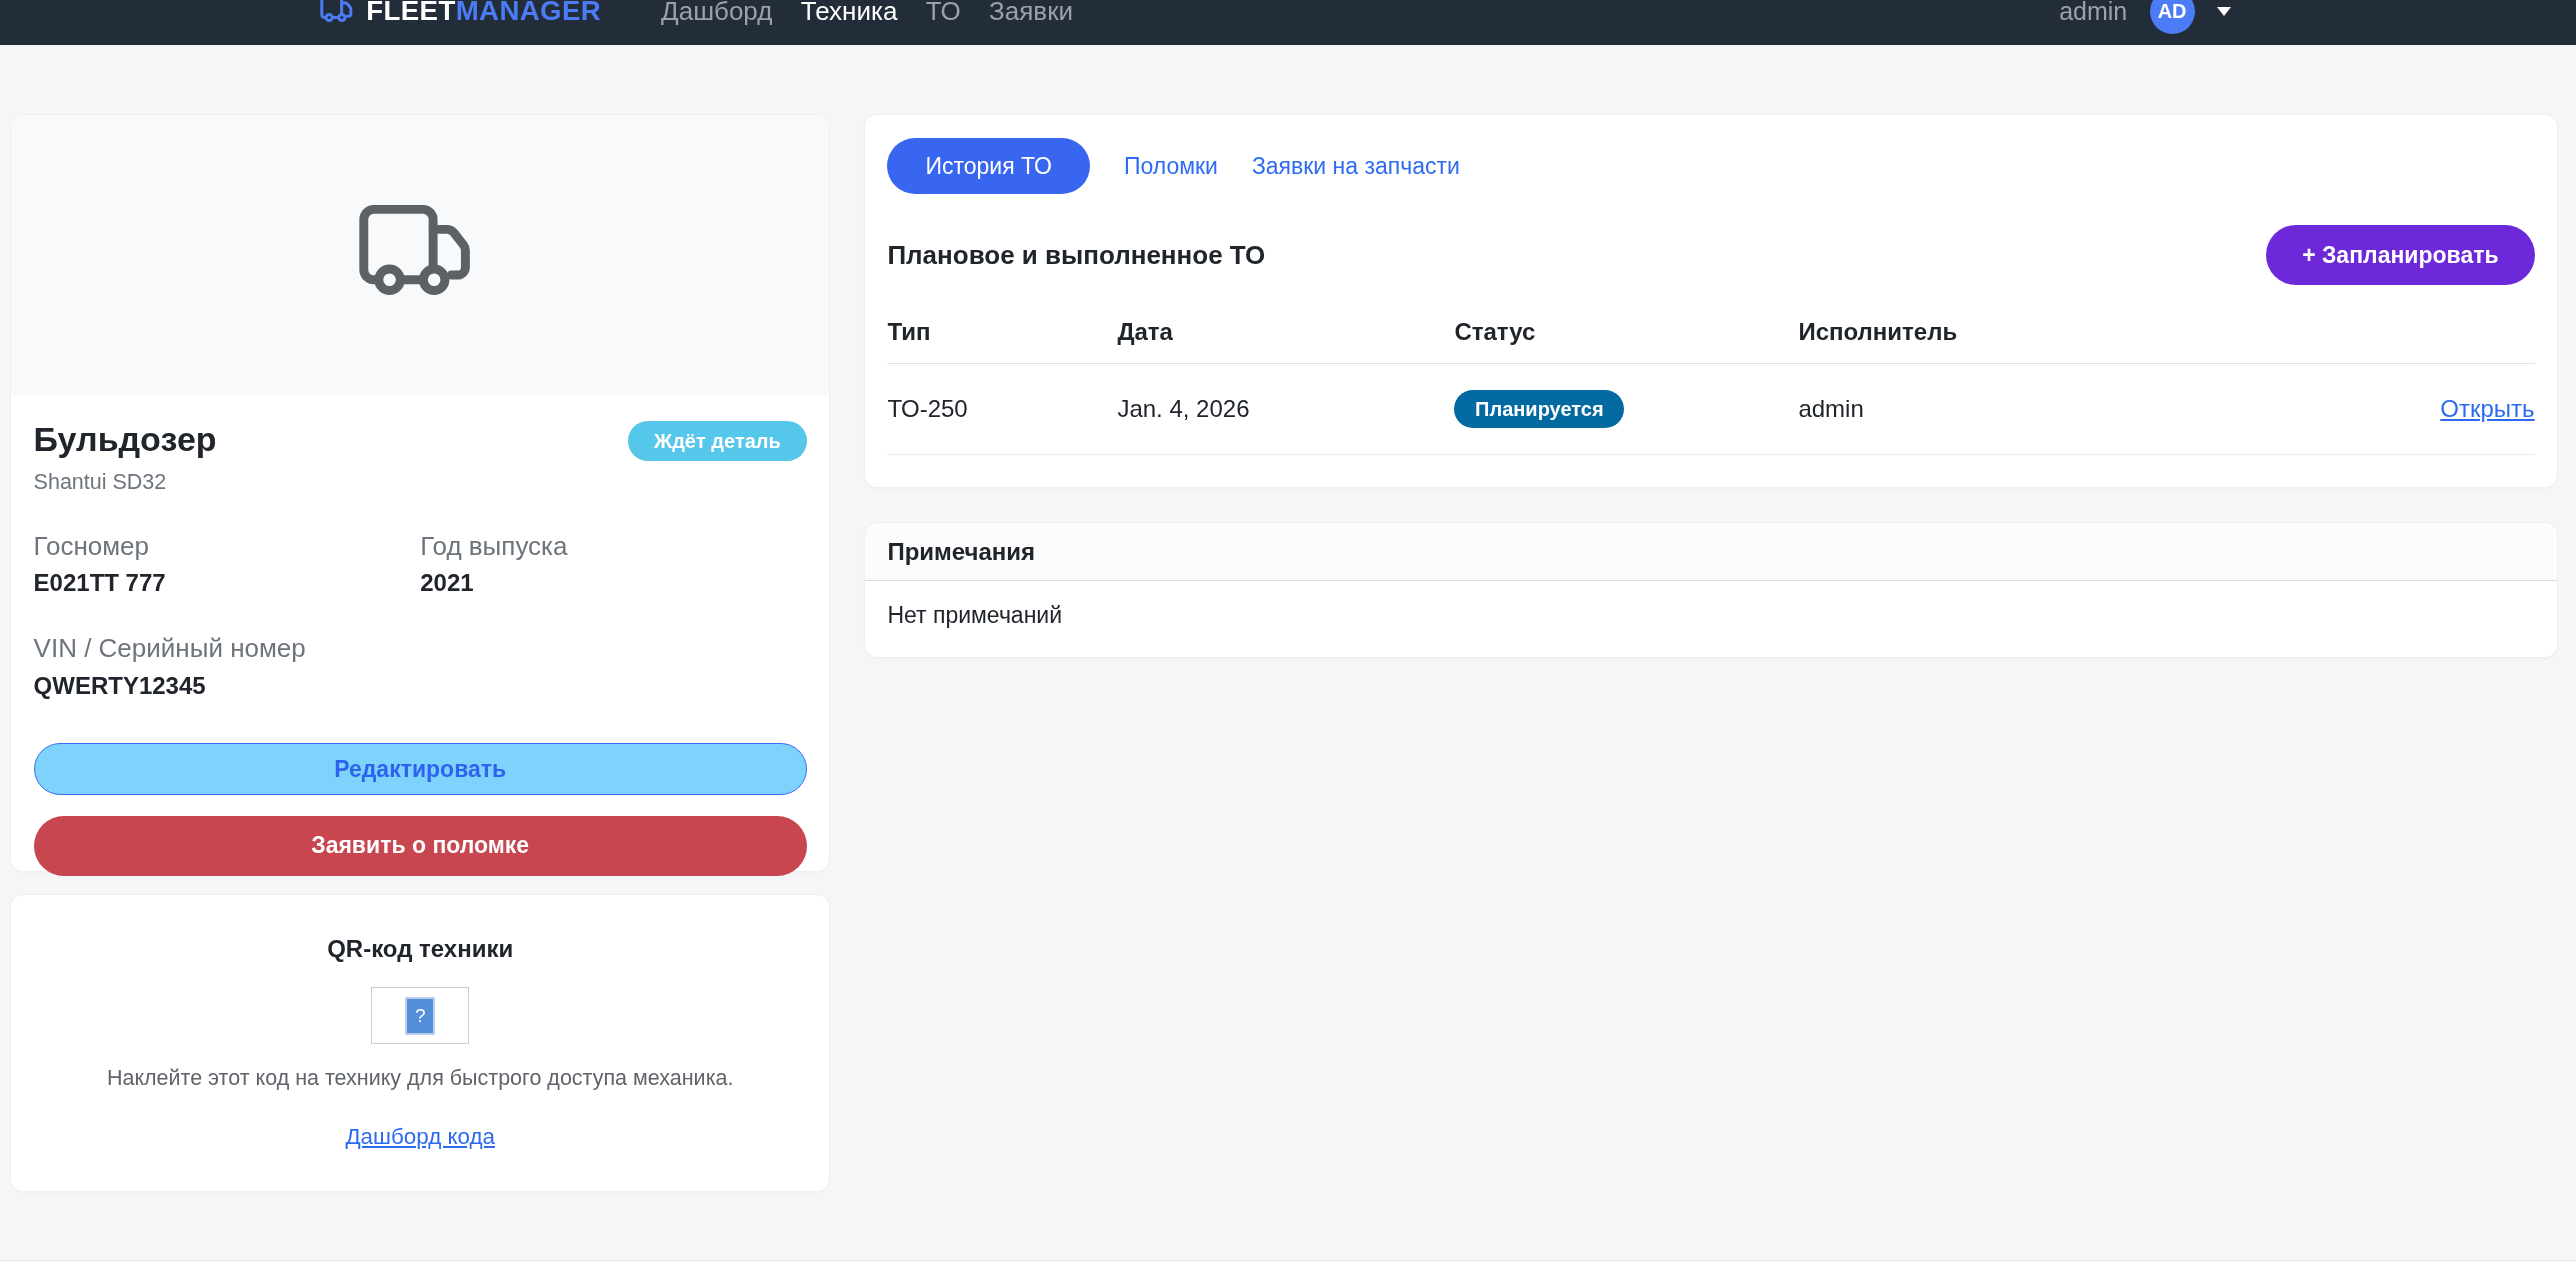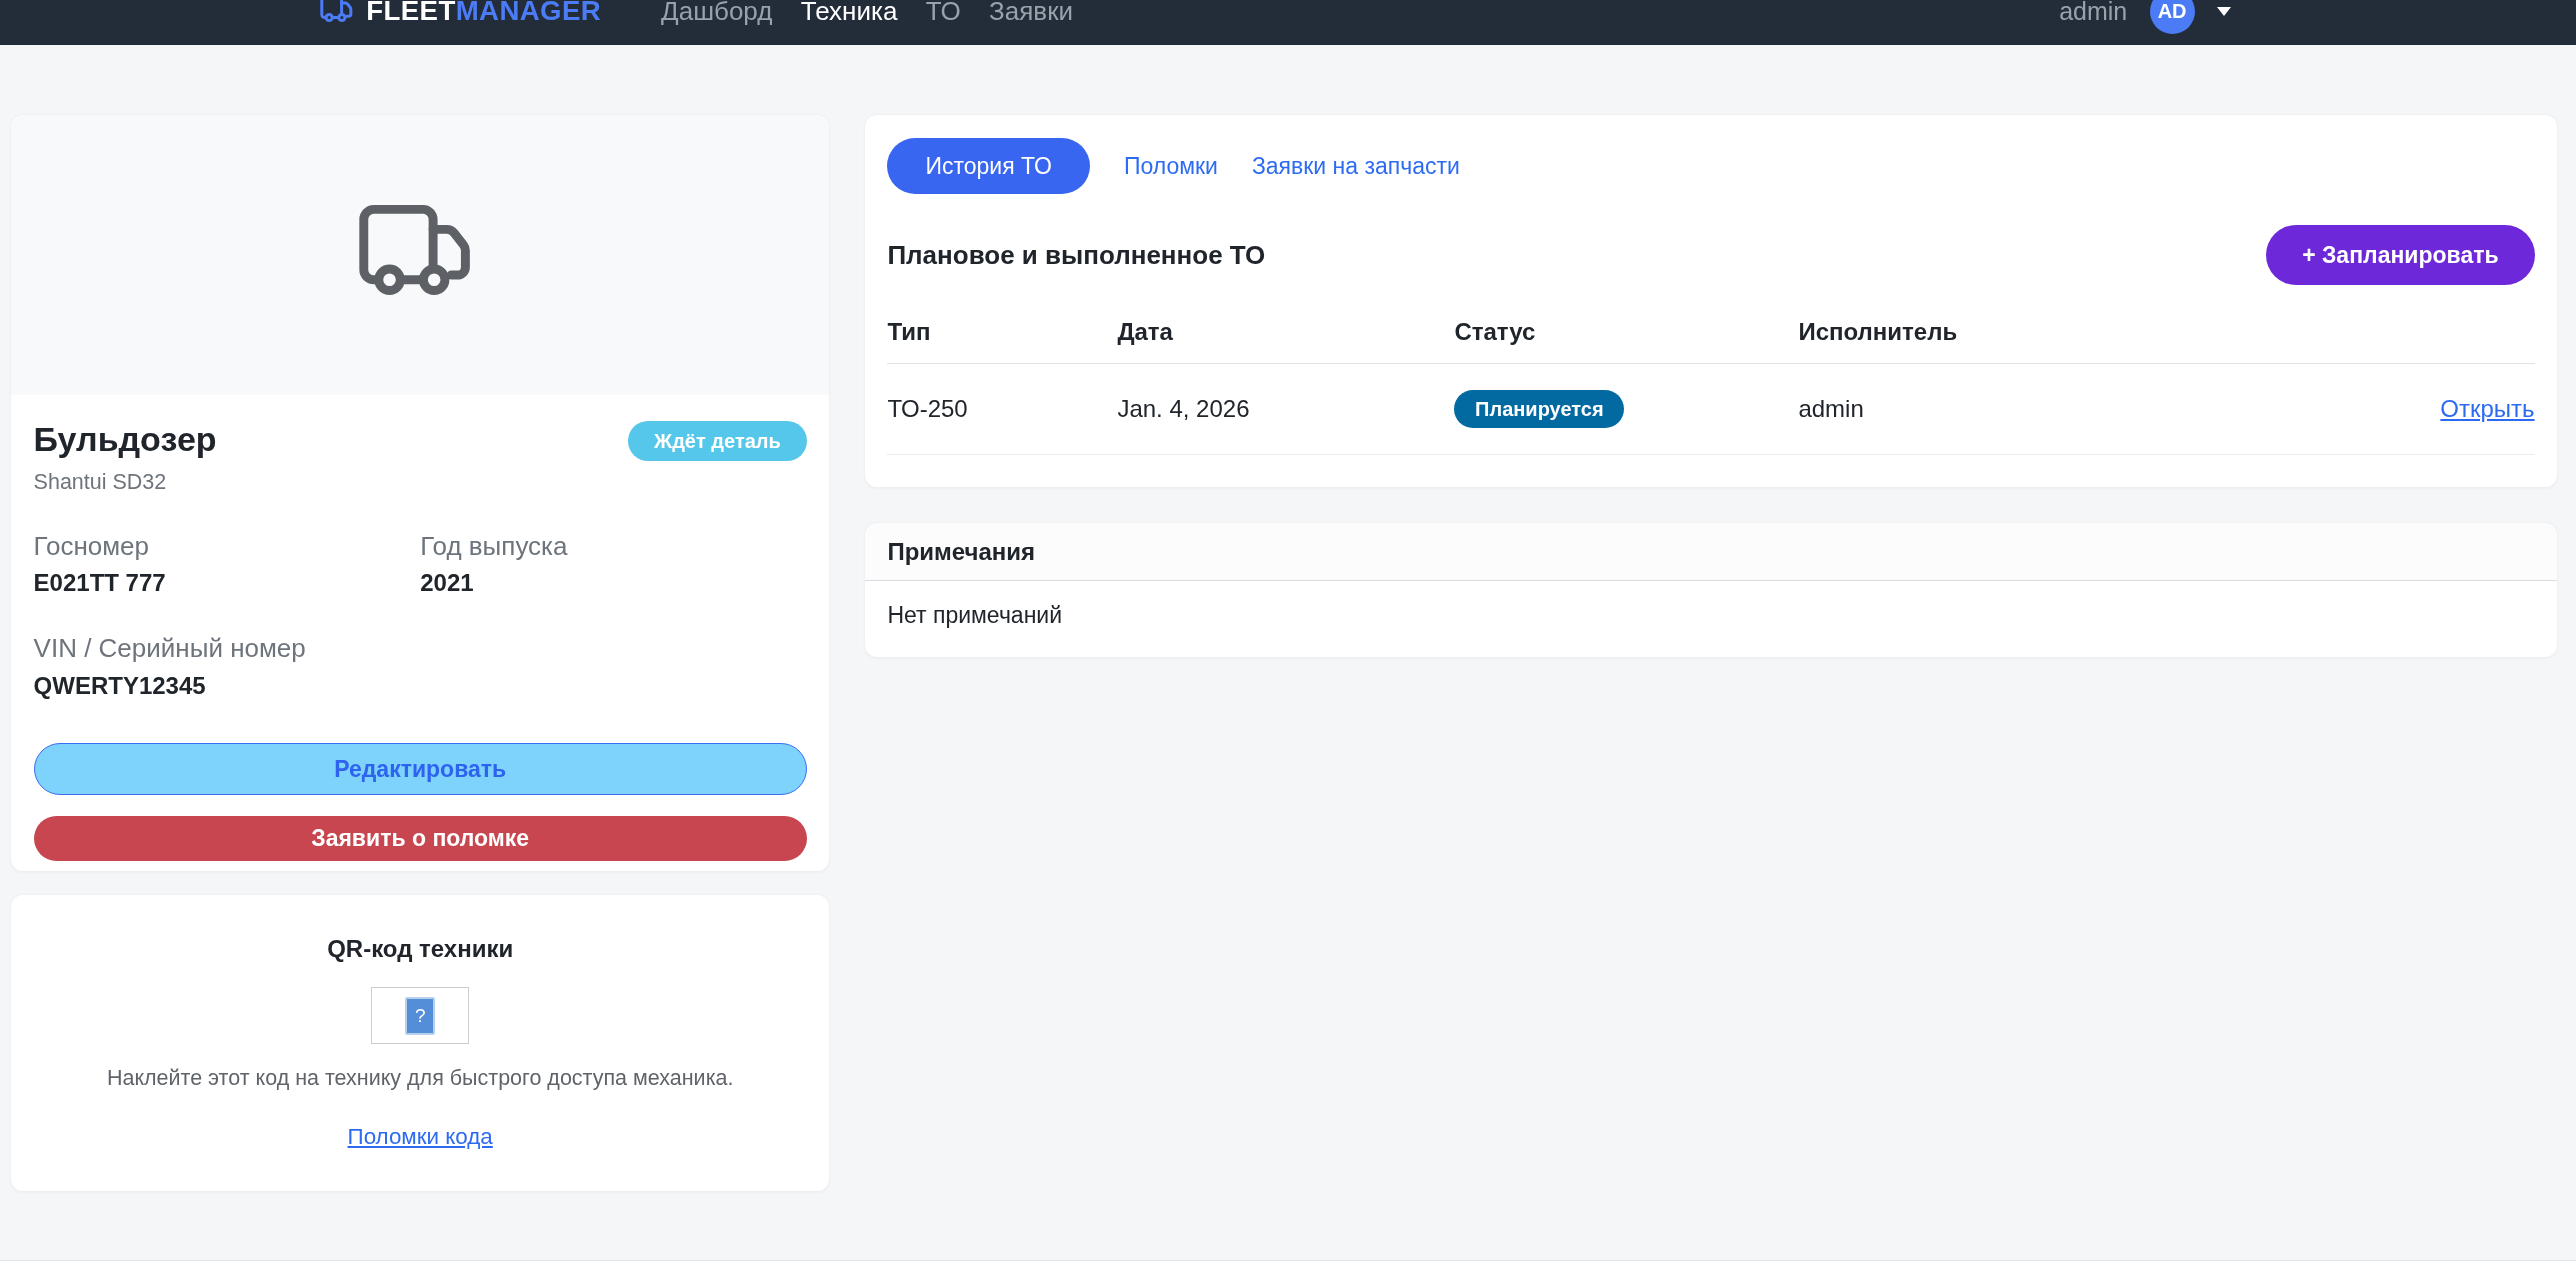--- a/index.html
+++ b/index.html
@@ -31,21 +31,21 @@
   .vehicle-head{display:flex;justify-content:space-between;align-items:flex-start;}
   .vehicle-title{margin:0;font-size:34px;font-weight:700;color:#20252c;line-height:1.1;}
   .badge-info{background:#55c7ea;color:#fff;font-size:20px;font-weight:700;height:40px;line-height:40px;padding:0 26px;border-radius:20px;white-space:nowrap;}
   .vehicle-model{margin-top:8.6px;font-size:21.5px;color:#6d747c;}
   .fields{display:grid;grid-template-columns:1fr 1fr;row-gap:36px;margin-top:36px;}
   .field-label{font-size:26px;color:#6d747c;margin-bottom:7.8px;}
   .field-value{font-size:24px;font-weight:700;color:#20252c;}
   .vehicle-buttons{display:flex;flex-direction:column;gap:20.7px;margin-top:43px;}
   .btn{display:flex;align-items:center;justify-content:center;font-family:inherit;font-size:23px;font-weight:700;cursor:pointer;}
   .btn-edit{height:52px;border-radius:30px;border:1.7px solid #3b6df3;background:#7dd3fc;color:#2e63f0;}
-  .btn-report{height:45px;border-radius:31px;border:none;background:#c7464f;color:#fff;}
+  .btn-report{height:60px;border-radius:31px;border:none;background:#c7464f;color:#fff;}
 
   
   .card-qr{left:11.2px;top:895px;width:818px;height:296px;text-align:center;padding-top:40px;}
   .qr-title{font-size:24px;font-weight:700;color:#20252c;}
   .broken-img{margin:24px auto 0;width:96px;height:55px;border:0.9px solid #c9cdd3;background:#fff;display:flex;align-items:center;justify-content:center;}
   .broken-glyph{width:26px;height:34px;background:#548ed8;border:2.6px solid #b7d0ec;border-radius:1.7px;color:#fff;font-size:19px;display:flex;align-items:center;justify-content:center;}
   .qr-hint{margin-top:22.4px;font-size:21.5px;color:#5f646a;}
   .qr-link{display:inline-block;margin-top:33px;font-size:22.4px;color:#2d6af2;text-decoration:underline;cursor:pointer;}
 
   
@@ -141,21 +141,21 @@
       </div>
     </div>
   </div>
 
   <div class="card card-qr">
     <div class="qr-title">QR-код техники</div>
     <div class="broken-img">
       <div class="broken-glyph">?</div>
     </div>
     <div class="qr-hint">Наклейте этот код на технику для быстрого доступа механика.</div>
-    <a class="qr-link">Поломки кода</a>
+    <a class="qr-link">Дашборд кода</a>
   </div>
 
   <div class="card card-maint">
     <div class="tabs">
       <span class="tab-pill">История ТО</span>
       <span class="tab-link">Поломки</span>
       <span class="tab-link">Заявки на запчасти</span>
     </div>
     <div class="section-row">
       <span class="section-title">Плановое и выполненное ТО</span>

